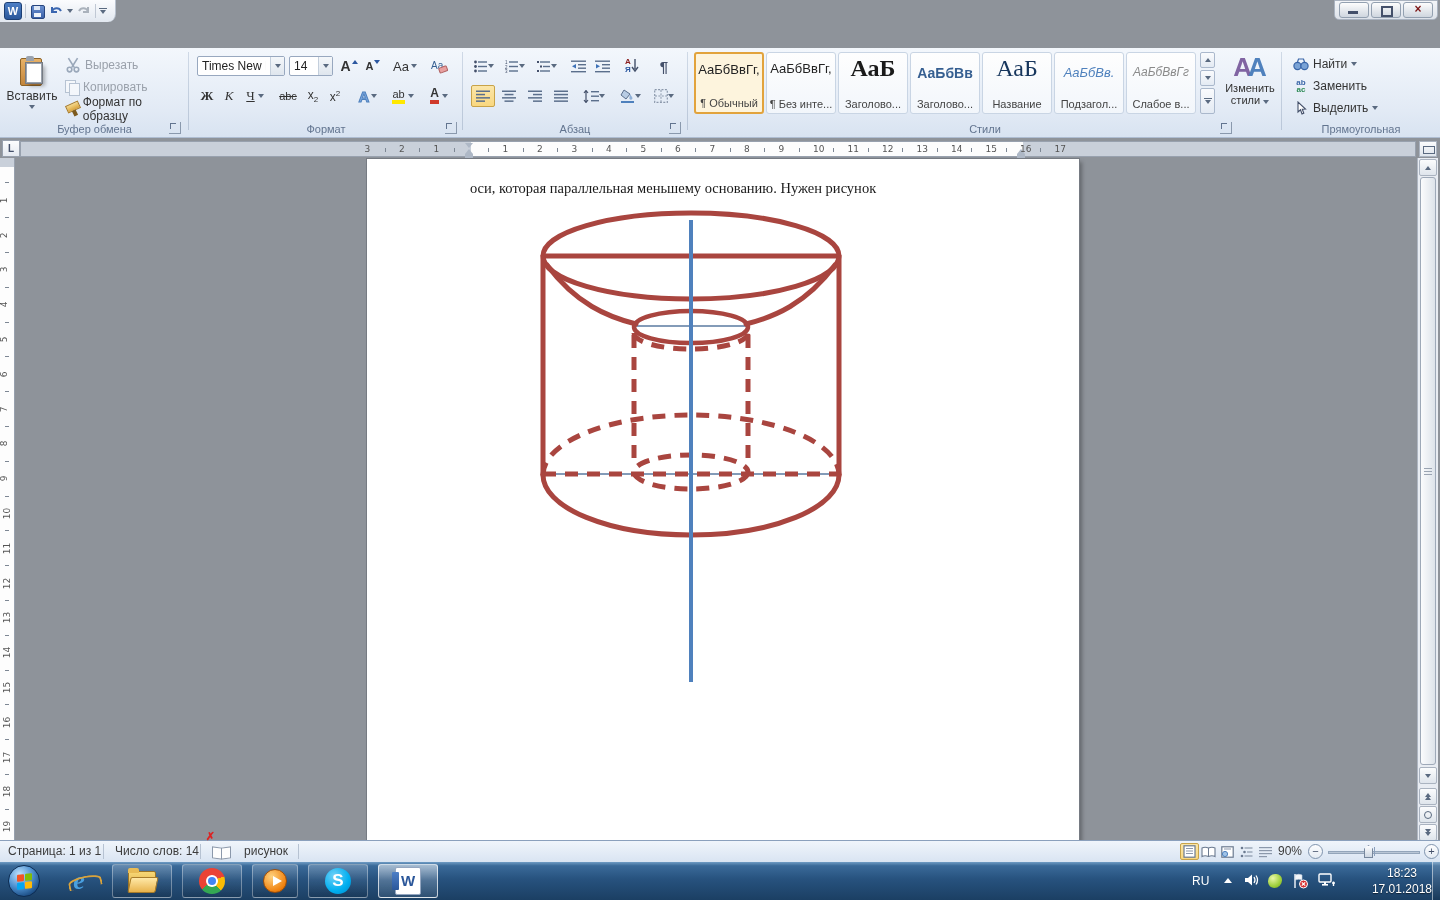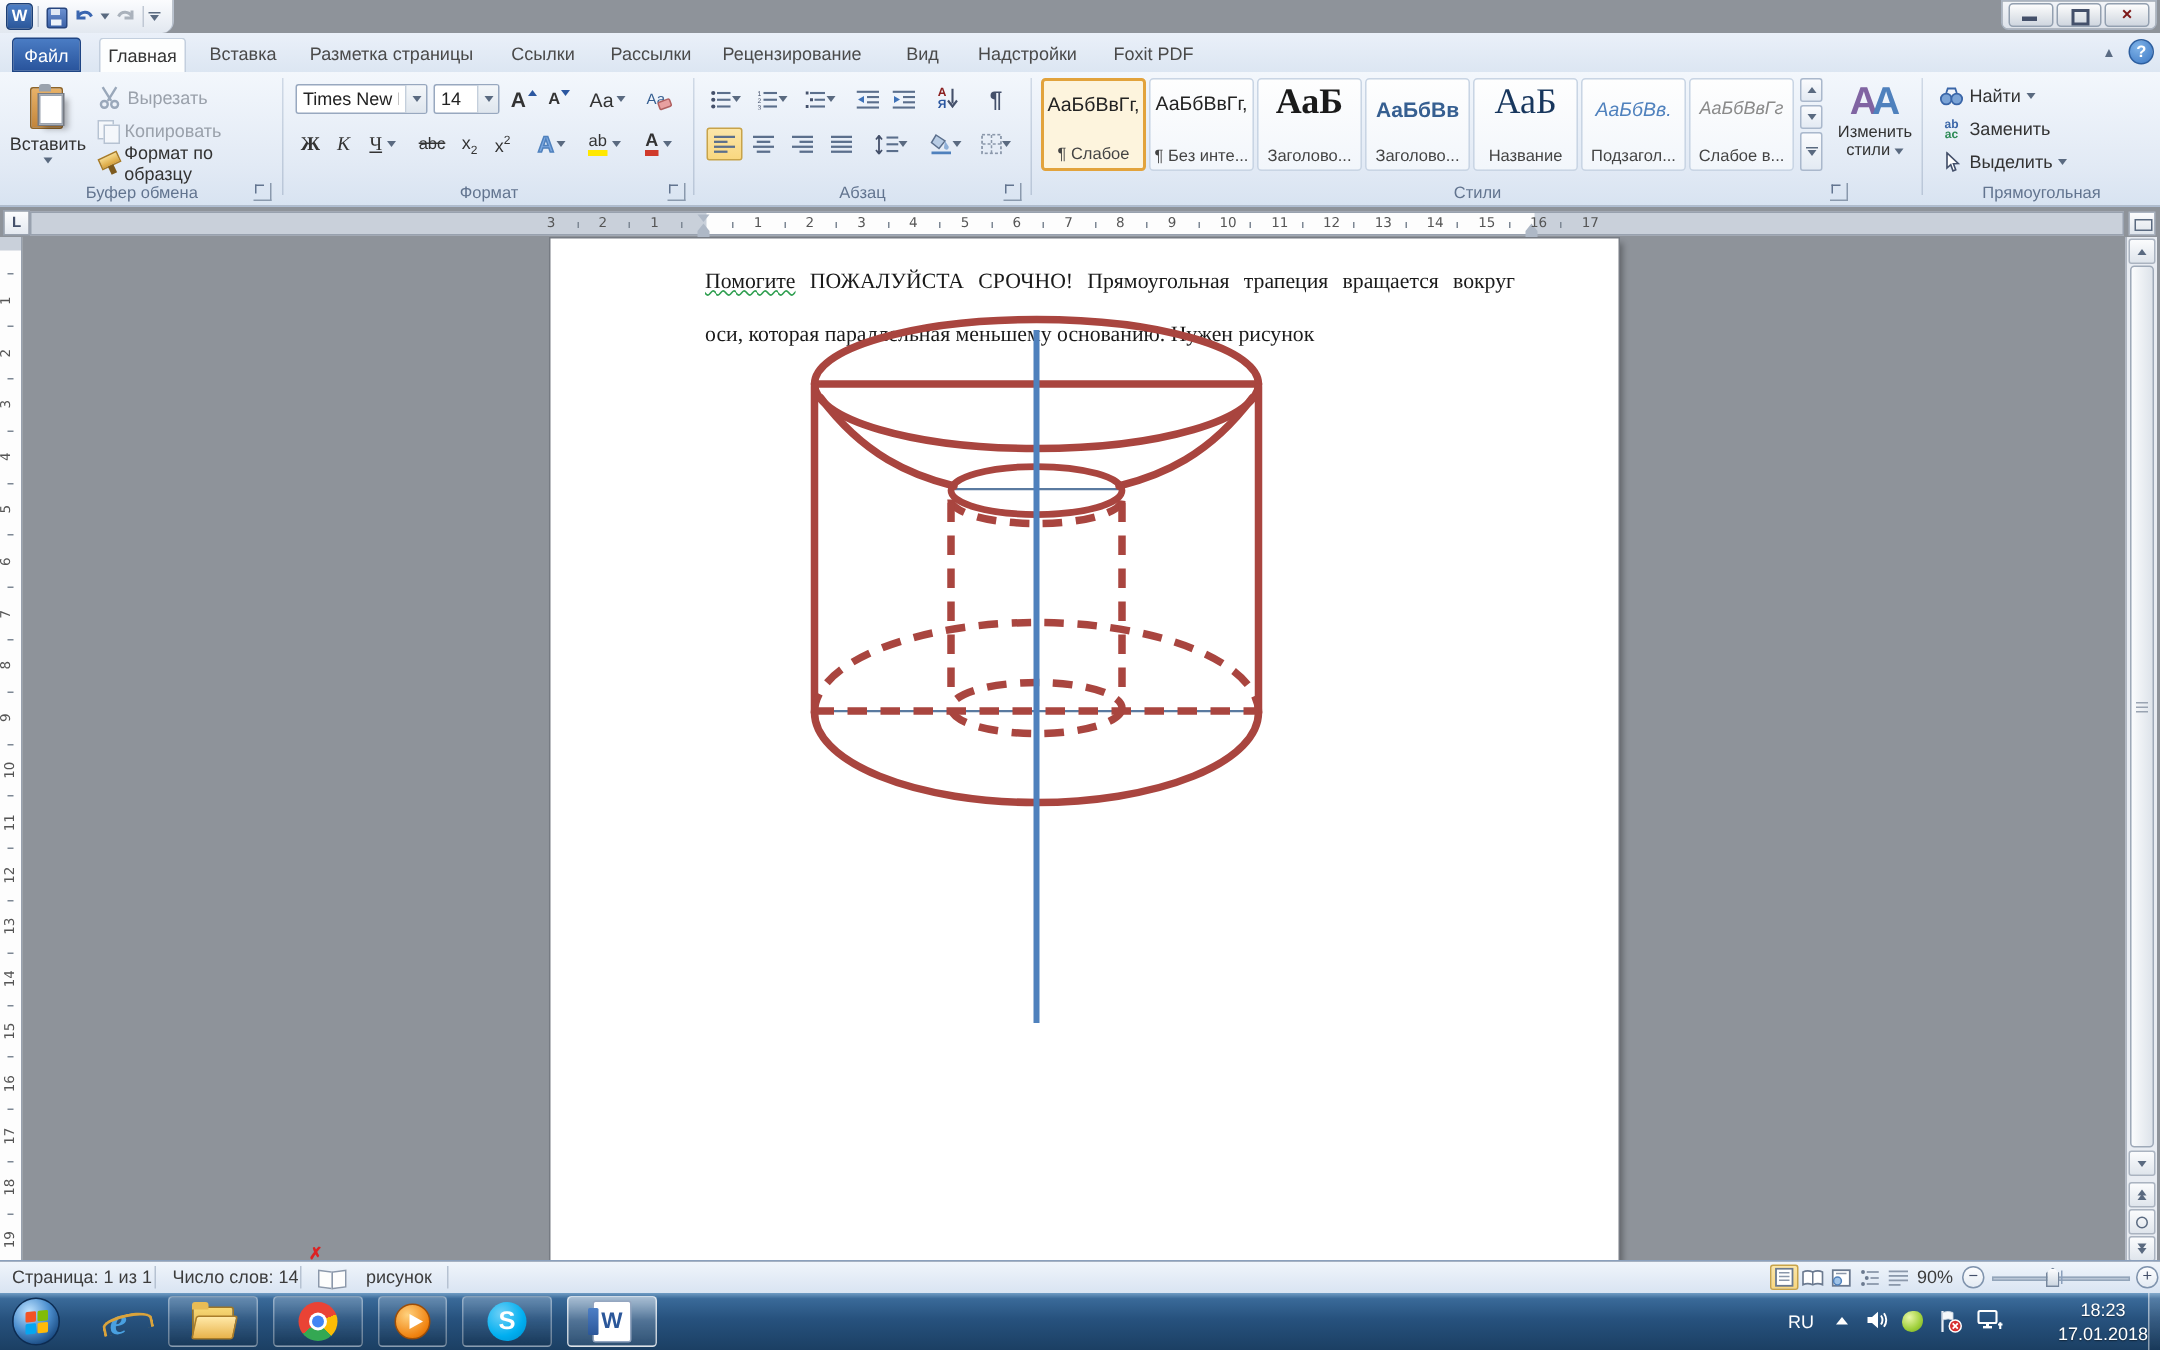--- a/index.html
+++ b/index.html
@@ -237,34 +237,20 @@
         <div class="bar"></div>
       </div>
     <div class="wbtn">
         <div class="box"></div>
       </div>
     <div class="wbtn">
         <div class="x">×</div>
       </div>
   </div>
 
-  <div class="tabrow">
-    <div class="tab file" style="left:8px;width:46px;">Файл</div>
-    <div class="tab active" style="left:66px;width:58px;">Главная</div>
-    <div class="tab" style="left:132px;width:60px;">Вставка</div>
-    <div class="tab" style="left:200px;width:122px;">Разметка страницы</div>
-    <div class="tab" style="left:332px;width:60px;">Ссылки</div>
-    <div class="tab" style="left:400px;width:68px;">Рассылки</div>
-    <div class="tab" style="left:476px;width:104px;">Рецензирование</div>
-    <div class="tab" style="left:594px;width:42px;">Вид</div>
-    <div class="tab" style="left:646px;width:78px;">Надстройки</div>
-    <div class="tab" style="left:734px;width:70px;">Foxit PDF</div>
-    <div class="ribbon-min" style="left:1398px;">▲</div>
-    <div class="helpbtn" style="left:1419px;">?</div>
-  </div>
 
   <div class="ribbon">
 
     <div class="group" style="left:2px;width:185px;">
       <div class="bigbtn">
         <div class="clipb">
             <div class="back"></div>
             <div class="clip"></div>
             <div class="page"></div>
           </div>
@@ -480,21 +466,21 @@
         <span class="ddarrow"></span>
         </div>
       <div class="glabel">Абзац</div>
       <div class="launcher" style="right:4px;"></div>
     </div>
     <div class="gsep" style="left:687px;"></div>
 
     <div class="group" style="left:690px;width:590px;">
       <div class="stitem sel" style="left:4px;">
         <div class="stprev p0">АаБбВвГг,</div>
-        <div class="stname">¶ Слабое</div>
+        <div class="stname">¶ Обычный</div>
       </div>
       <div class="stitem" style="left:76px;">
         <div class="stprev p1">АаБбВвГг,</div>
         <div class="stname">¶ Без инте...</div>
       </div>
       <div class="stitem" style="left:148px;">
         <div class="stprev p2">АаБ</div>
         <div class="stname">Заголово...</div>
       </div>
       <div class="stitem" style="left:220px;">
@@ -653,21 +639,20 @@
       <span class="vtick" style="left: 5px; top: 511.6px;"></span>
       <span class="vtick" style="left: 5px; top: 546.4px;"></span>
       <span class="vtick" style="left: 5px; top: 581.2px;"></span>
       <span class="vtick" style="left: 5px; top: 616px;"></span>
       <span class="vtick" style="left: 5px; top: 650.8px;"></span>
     </div>
 
   <div class="docarea">
     <div class="page">
       <div class="para">
-        <div class="jline"><span class="sperr">Помогите</span><span> ПОЖАЛУЙСТА СРОЧНО! Прямоугольная трапеция вращается вокруг</span></div>
         <div>оси, которая параллельная  меньшему основанию. Нужен рисунок</div>
       </div>
       <svg style="position:absolute;left:153px;top:46px;" width="360" height="490" viewBox="0 0 360 490">
 
         <g fill="none" stroke-width="1.5" stroke="#5a7aa0">
           <line x1="114" y1="121" x2="228" y2="121"></line>
           <line x1="23" y1="269" x2="319" y2="269"></line>
         </g>
 
         <g fill="none" stroke-width="5" stroke-linecap="round" stroke="#a9453f">

